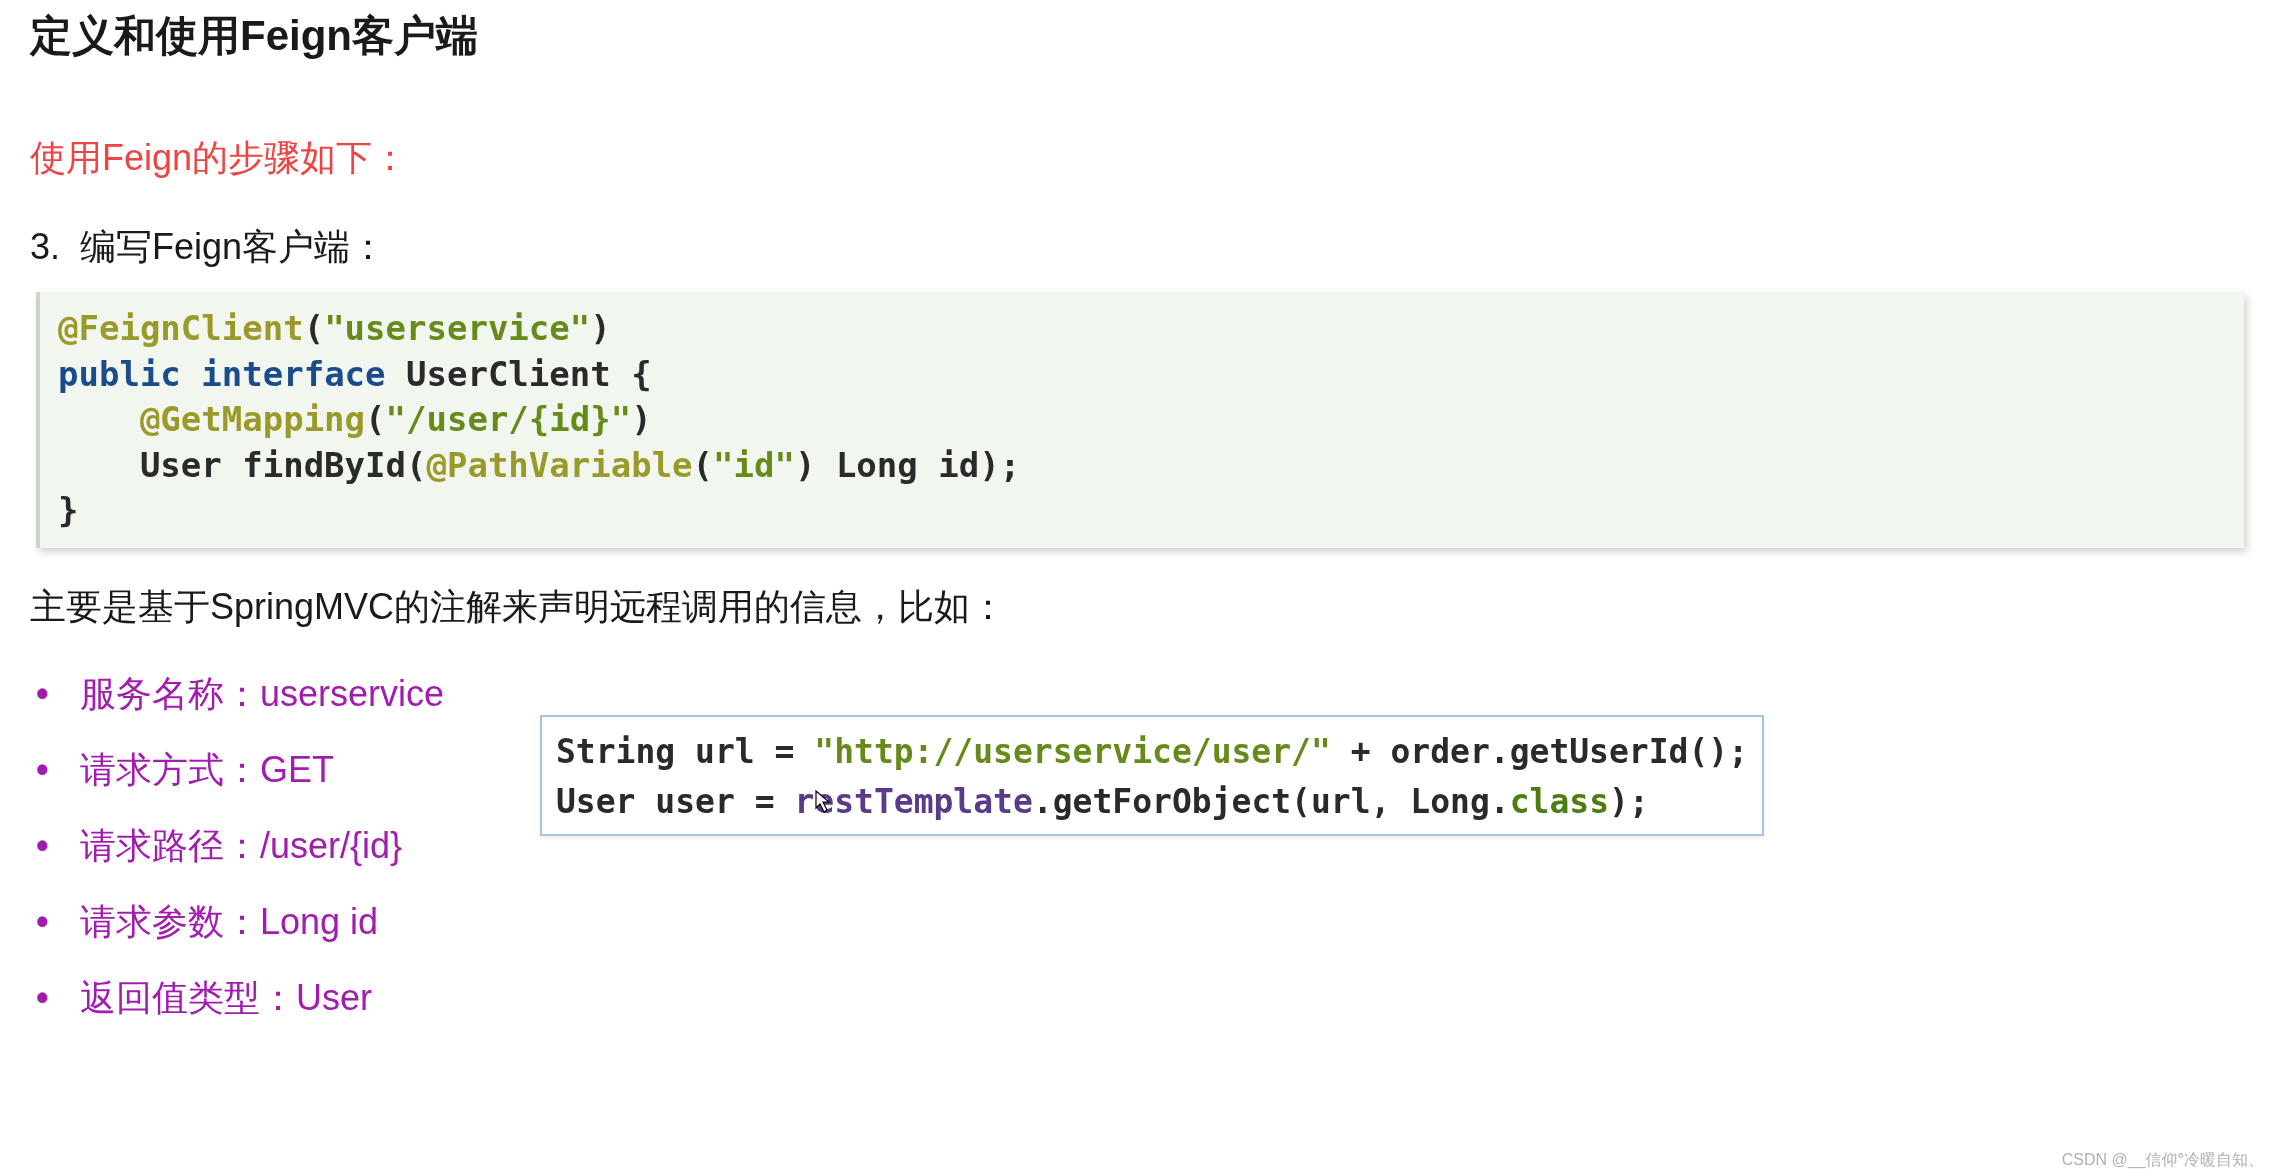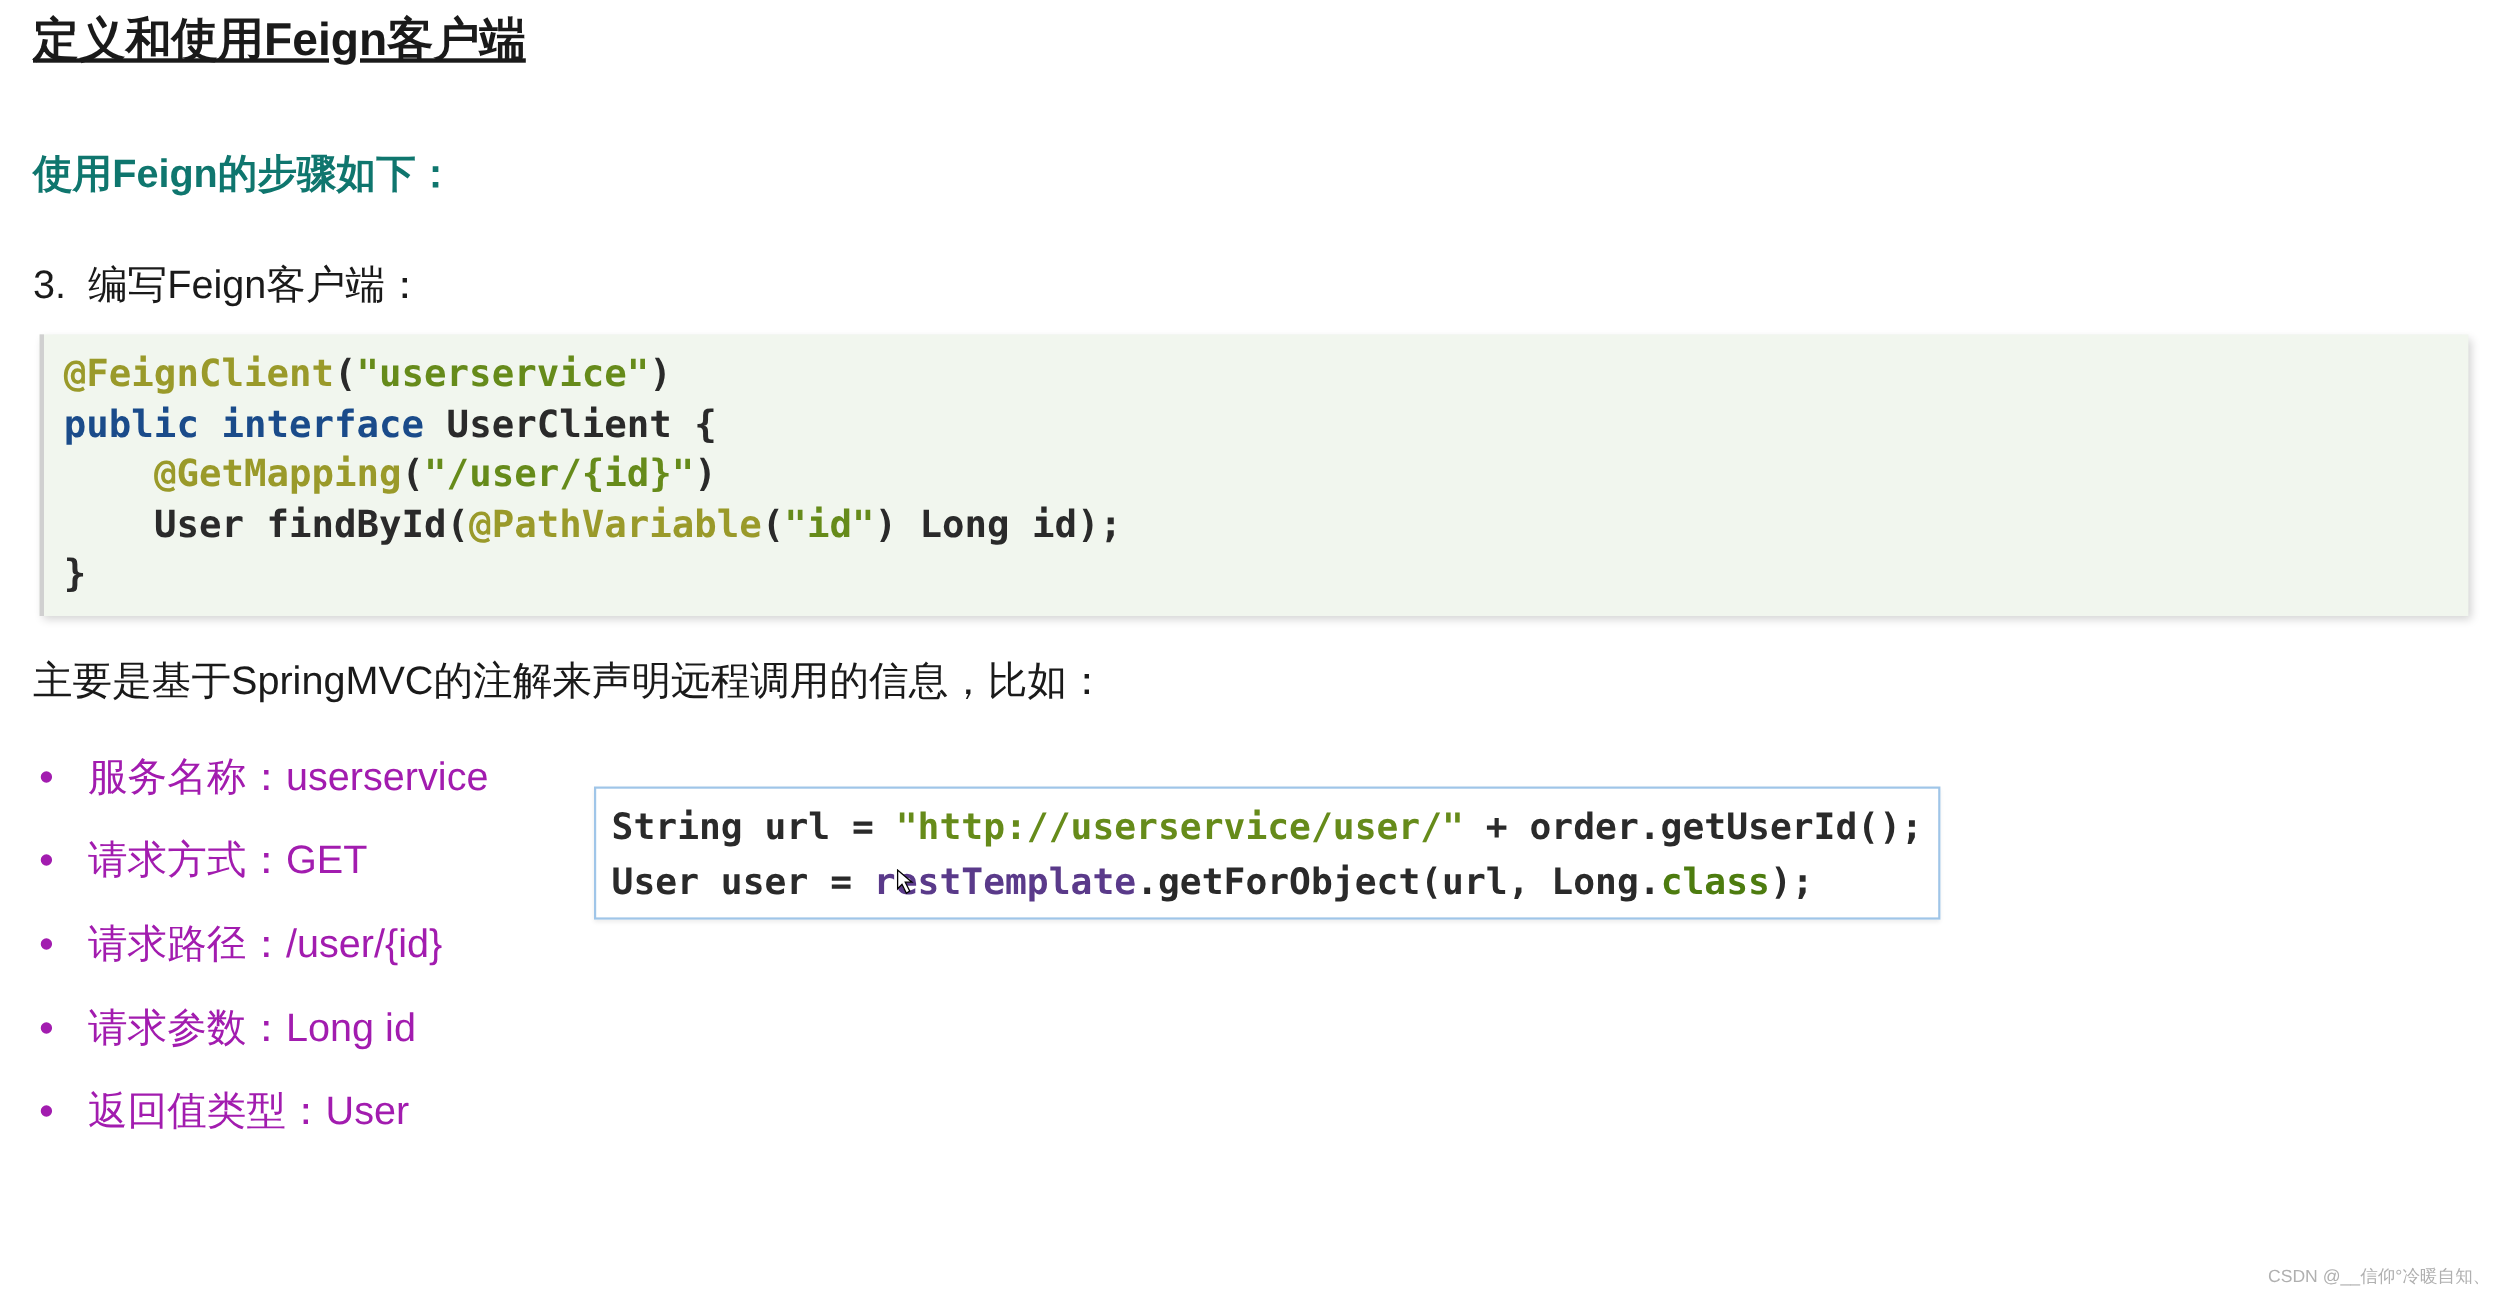--- a/index.html
+++ b/index.html
@@ -15,27 +15,26 @@
       width: 2274px;
       height: 1176px;
       overflow: hidden;
     }
     .heading {
       font-size: 42px;
       font-weight: 700;
       color: #1a1a1a;
       margin-top: 8px;
       margin-bottom: 70px;
-      text-decoration: underline;
     }
     .subheading {
       font-size: 36px;
-      color: #0f766e;
-      margin-bottom: 52px;
-      font-weight: 700;
+      color: #ef4444;
+      margin-bottom: 40px;
+      font-weight: 400;
     }
     .step {
       font-size: 36px;
       color: #1a1a1a;
       margin-bottom: 20px;
       font-weight: 400;
     }
     .step .num {
       display: inline-block;
       width: 50px;

